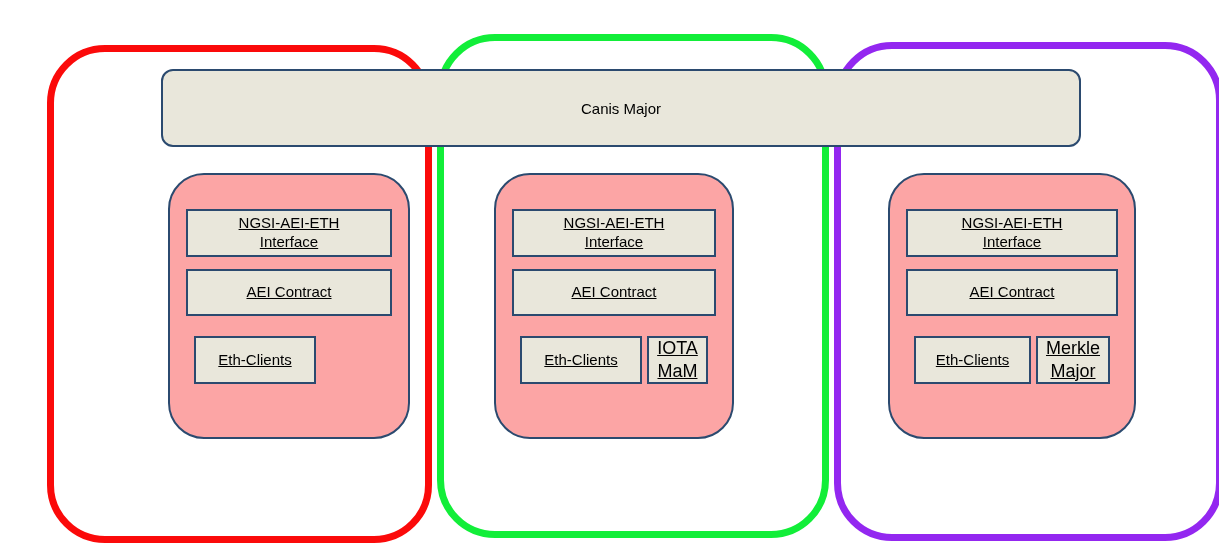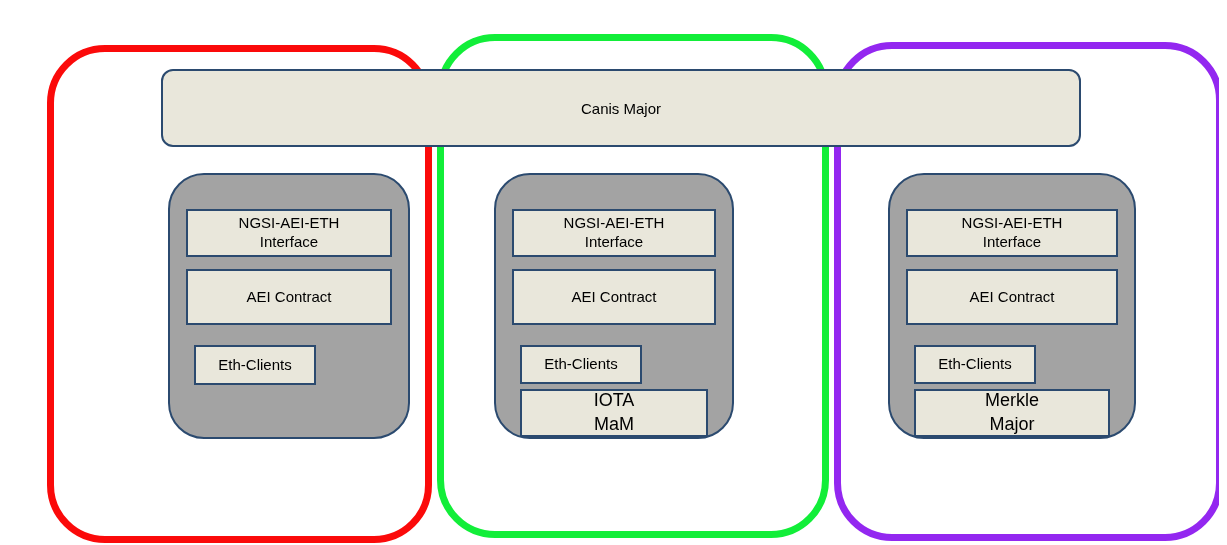--- a/index.html
+++ b/index.html
@@ -41,51 +41,51 @@
     justify-content: center;
     font-size: 15px;
     z-index: 10;
   }
 
   
   .panel {
     position: absolute;
     top: 157px;
     height: 266px;
-    background: #a3a3a3;
+    background: #fca5a5;
     border: 2px solid #2b4a6f;
     border-radius: 36px;
     padding: 34px 16px 40px;
     display: flex;
     flex-direction: column;
     gap: 12px;
     z-index: 5;
+    text-decoration: underline;
   }
   .panel-1 { left: 152px; width: 242px; }
   .panel-2 { left: 478px; width: 240px; }
   .panel-3 { left: 872px; width: 248px; }
 
   .box {
     background: #e9e7db;
     border: 2px solid #2b4a6f;
     display: flex;
     align-items: center;
     justify-content: center;
     text-align: center;
     font-size: 15px;
     line-height: 1.25;
     white-space: pre-line;
   }
   .box-interface { height: 48px; }
-  .box-contract  { height: 56px; }
+  .box-contract  { height: 47px; }
   .bottom-row {
     display: flex;
     gap: 5px;
     height: 56px;
-    flex-direction: column;
   }
   .box-client  { width: 122px; height: 48px; }
   .box-sidecar { flex: 1; height: 48px; }
   .sidecar-sm  { font-size: 18px; line-height: 1.3; }
 </style>
 </head>
 <body>
 
 <div class="stage">
 

